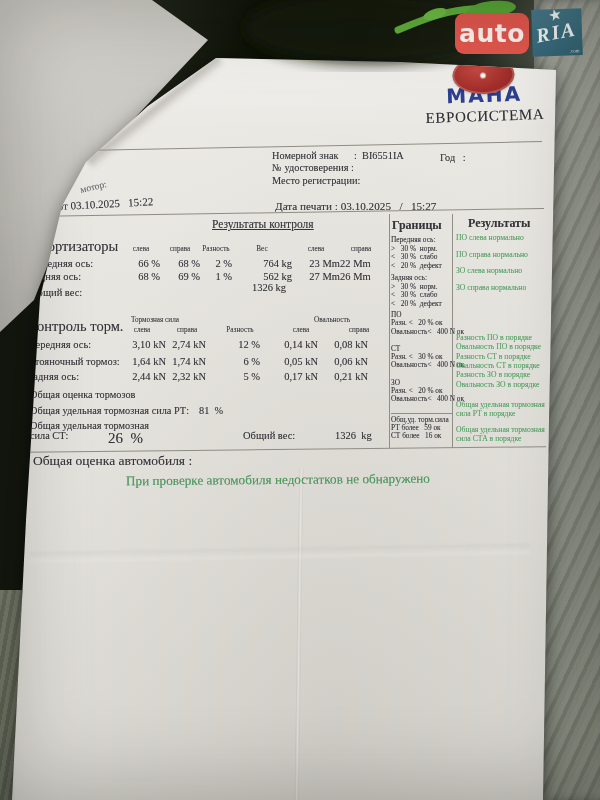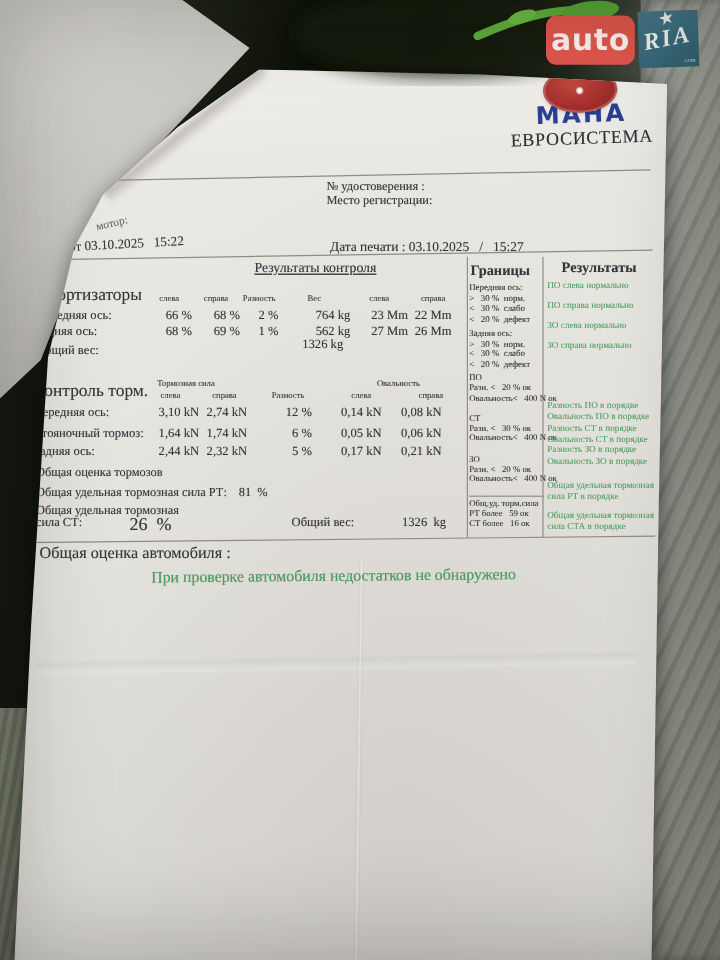--- a/index.html
+++ b/index.html
@@ -116,21 +116,21 @@
   .sec-verdicts{left:468px;top:216px;font-size:12px;font-weight:600;}
   
   .shock-title{left:28px;top:238px;font-size:14.5px;}
   .srow{left:30px;display:flex;font-size:10.5px;position:absolute;}
   .srow .lab{width:92px;}
   .srow .s1{width:38px;text-align:right;}
   .srow .s2{width:40px;text-align:right;}
   .srow .s3{width:32px;text-align:right;}
   .srow .s4{width:60px;text-align:right;}
   .srow .s5{width:48px;text-align:right;}
-  .srow .s6{width:42px;text-align:center;}
+  .srow .s6{width:42px;text-align:left;}
   .shead{font-size:7.2px;color:#3c3c44;}
   .shead span{text-align:center !important;}
   
   .brake-title{left:28px;top:318px;font-size:14.5px;}
   .brow{left:28px;display:flex;font-size:10.5px;position:absolute;}
   .brow .lab{width:92px;}
   .brow .b1{width:46px;text-align:right;}
   .brow .b2{width:40px;text-align:right;}
   .brow .b3{width:54px;text-align:right;}
   .brow .b4{width:58px;text-align:right;}
@@ -216,20 +216,25 @@
         <div class="maha-word">МАНА</div>
         <div class="maha-co">ЕВРОСИСТЕМА</div>
       </div>
 
       <div class="abs rule" style="left:30px;top:146px;width:512px;transform:rotate(-1.1deg);"></div>
 
       <div class="abs stub" style="left:80px;top:182px;font-size:9.5px;transform:rotate(-13deg);">мотор:</div>
       <div class="abs pre" style="left:44px;top:198px;font-size:11px;transform:rotate(-3deg);">ие от 03.10.2025   15:22</div>
 
       <div class="abs meta">
+        <div class="meta-row">
+          <span class="ml">Номерной знак</span>
+          <span class="pre">:  BI6551IA</span>
+          <span class="year pre">Год   :</span>
+        </div>
         <div>№ удостоверения  :</div>
         <div>Место регистрации:</div>
       </div>
       <div class="abs printline pre">Дата печати : 03.10.2025   /   15:27</div>
 
       <div class="abs rule" style="left:24px;top:212px;width:520px;transform:rotate(-.9deg);"></div>
       <div class="abs vrule" style="left:389px;top:214px;height:234px;"></div>
       <div class="abs vrule" style="left:452px;top:214px;height:234px;"></div>
 
       <div class="abs sec-results">Результаты контроля</div>

